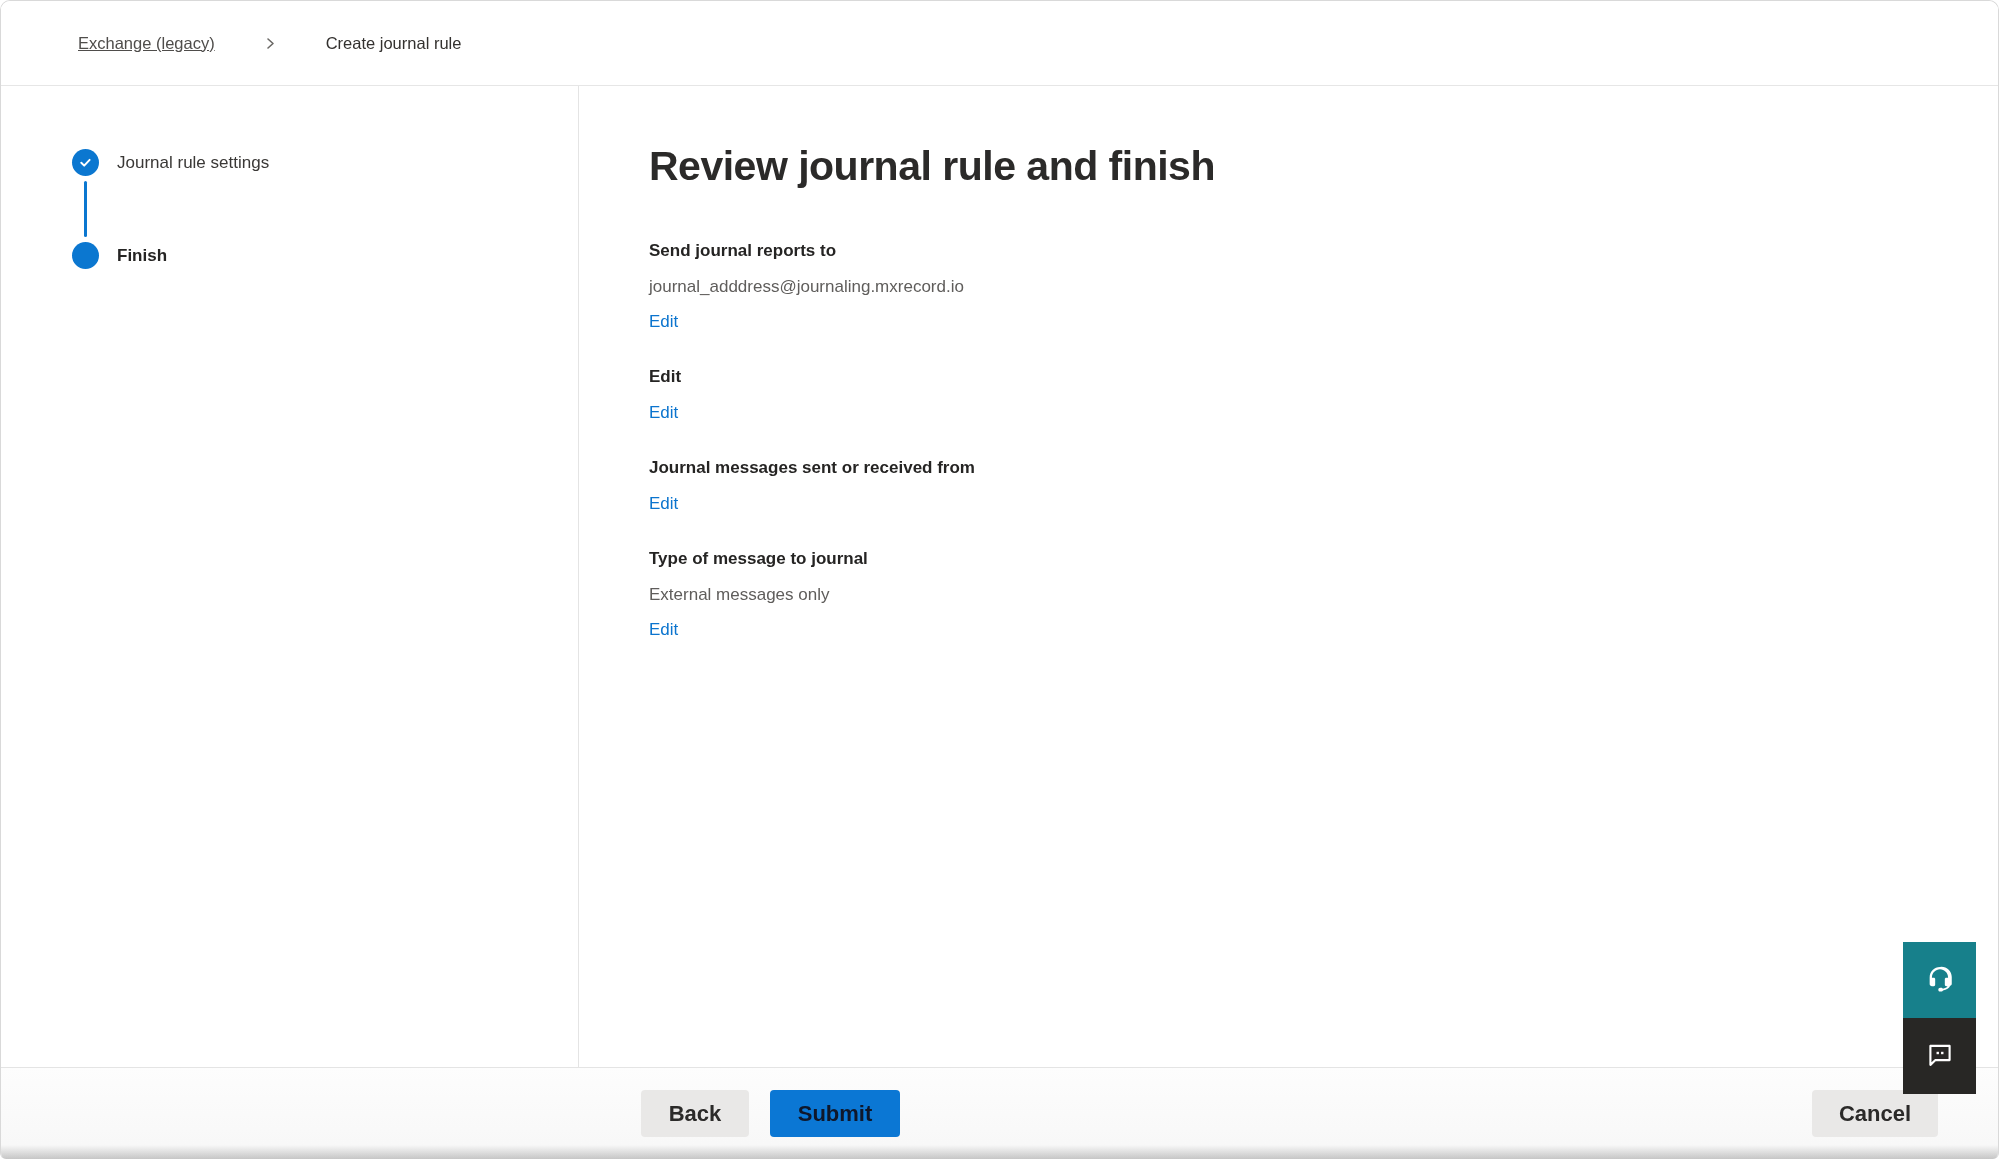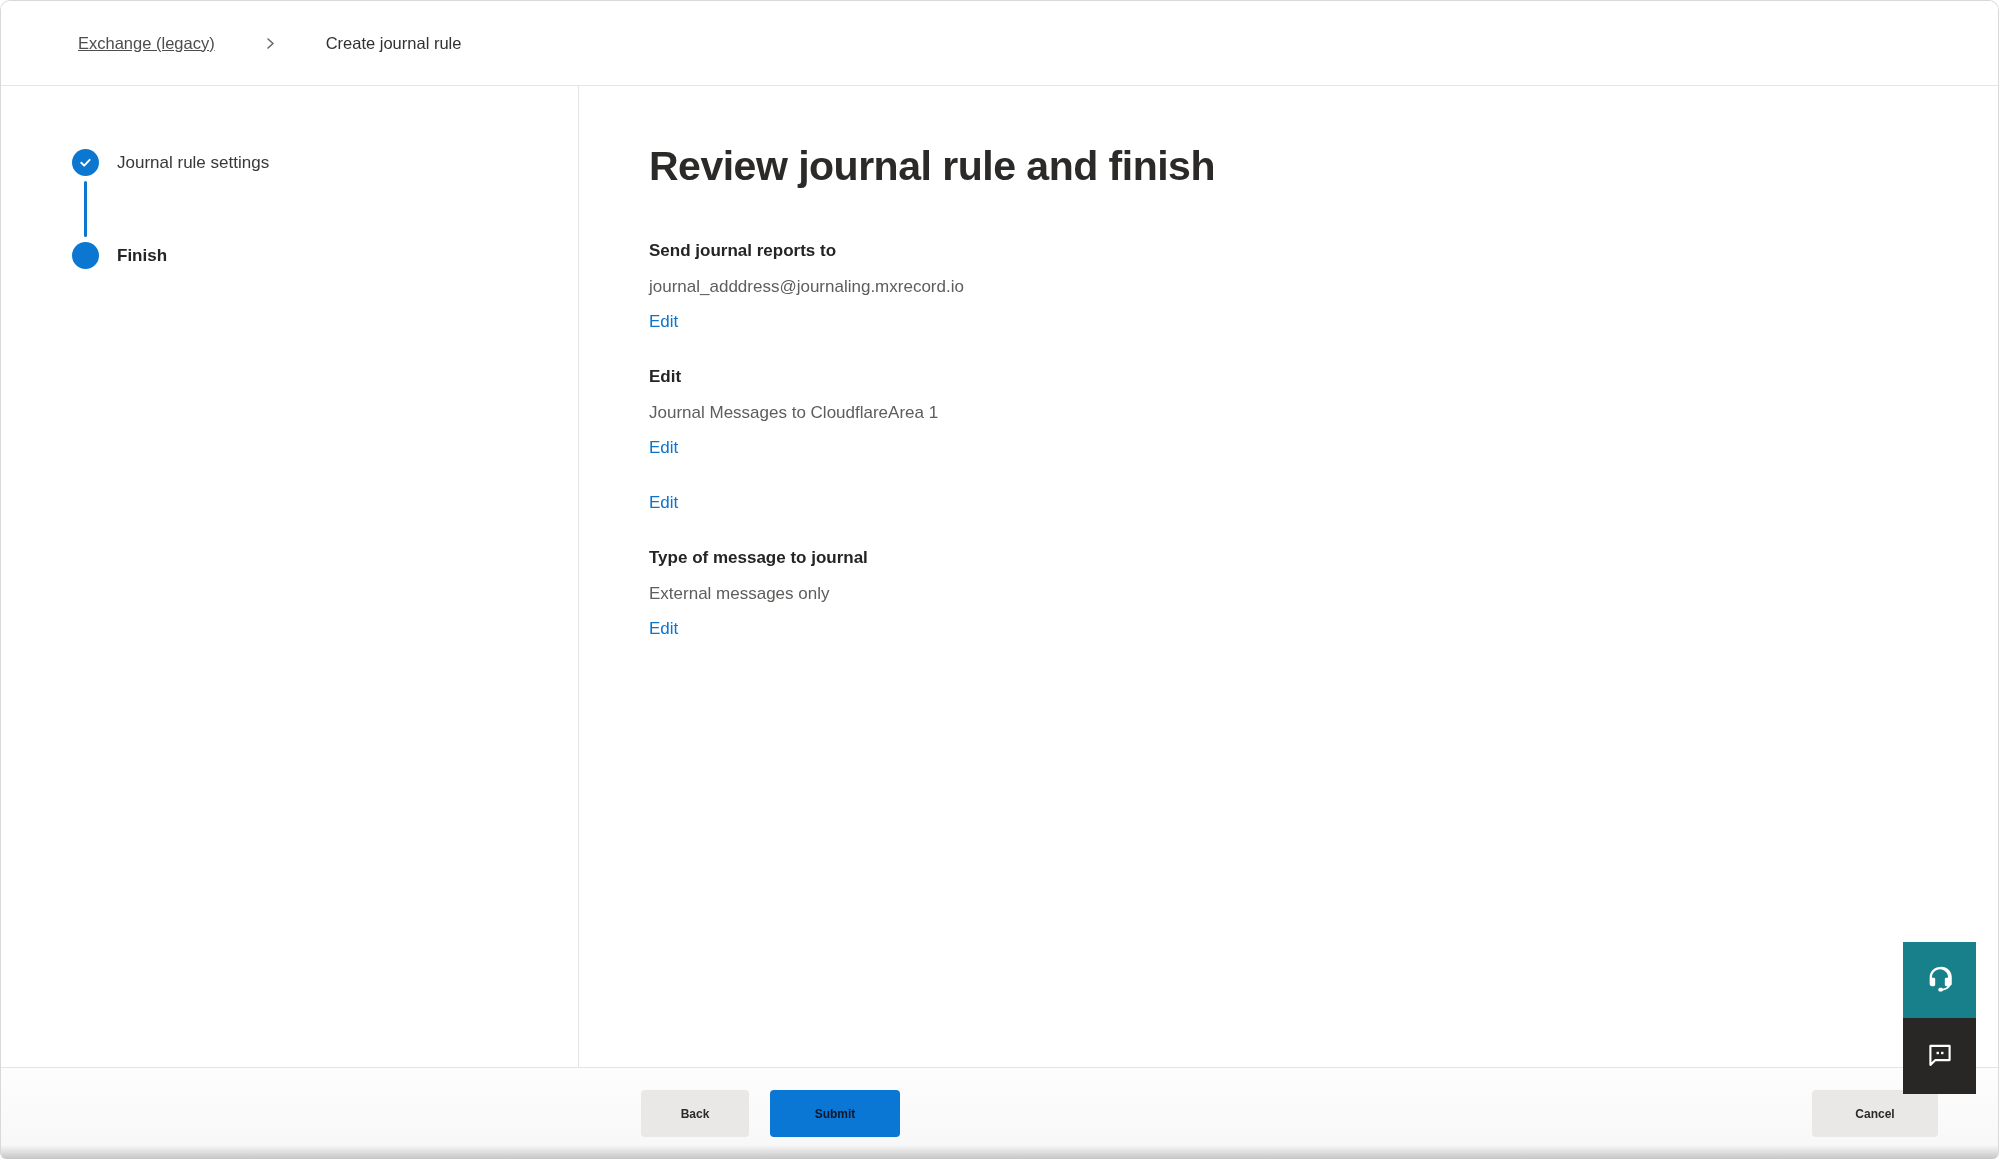--- a/index.html
+++ b/index.html
@@ -111,21 +111,21 @@
     border-top: 1px solid #e4e4e4;
     background: linear-gradient(to bottom, #fdfdfd 0%, #f7f7f7 100%);
     display: flex; align-items: center;
     padding-left: 640px;
     z-index: 10;
   }
   .btn {
     height: 47px;
     border: none; border-radius: 4px;
     font-family: inherit;
-    font-size: 12px; font-weight: 600;
+    font-size: 22px; font-weight: 600;
     cursor: pointer;
     padding: 0;
   }
   .btn.secondary { background: #e9e8e7; color: #2b2a29; }
   .btn.back { width: 108px; }
   .btn.primary {
     background: #0b77d4; color: #0f172a;
     width: 130px; margin-left: 21px;
   }
   .btn.cancel { position: absolute; right: 60px; width: 126px; }
@@ -183,25 +183,25 @@
       <div class="sections">
 
         <section class="review-section">
           <div class="section-label">Send journal reports to</div>
           <div class="section-value">journal_adddress@journaling.mxrecord.io</div>
           <a class="edit-link">Edit</a>
         </section>
 
         <section class="review-section">
           <div class="section-label">Edit</div>
-          <div class="section-value">Journal Messages to CloudflareArea 1</div>
-          <a class="edit-link">Edit</a>
-        </section>
-
-        <section class="review-section">
+          <a class="edit-link">Edit</a>
+        </section>
+
+        <section class="review-section">
+          <div class="section-label">Journal messages sent or received from</div>
           
           <a class="edit-link">Edit</a>
         </section>
 
         <section class="review-section">
           <div class="section-label">Type of message to journal</div>
           <div class="section-value">External messages only</div>
           <a class="edit-link">Edit</a>
         </section>
 

